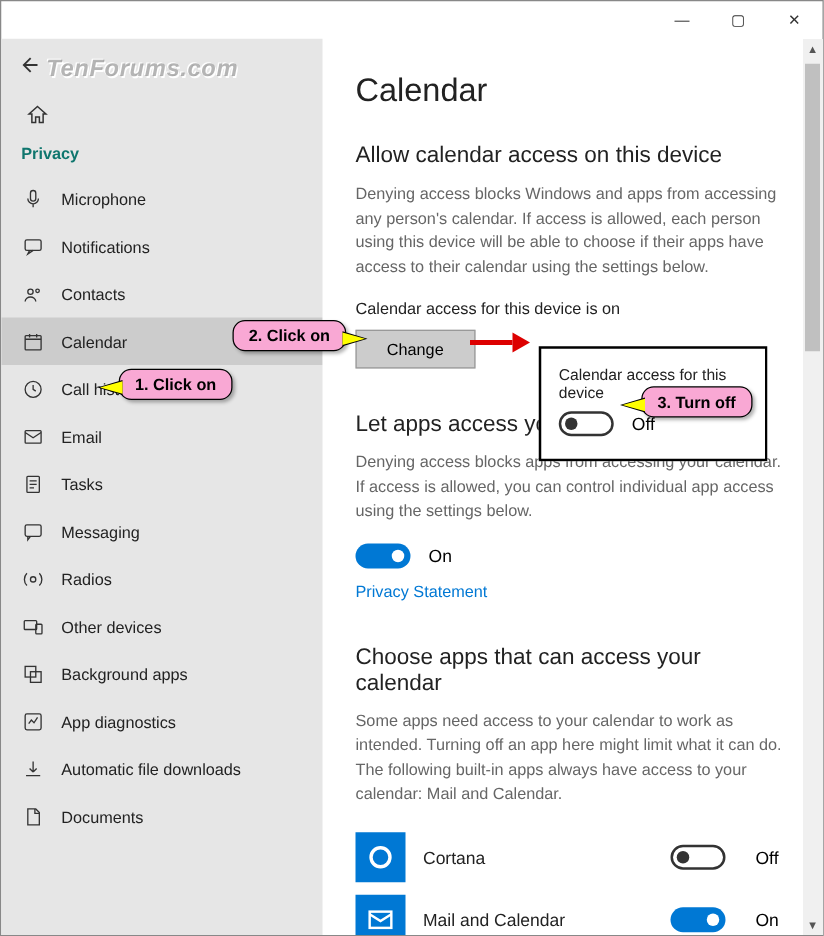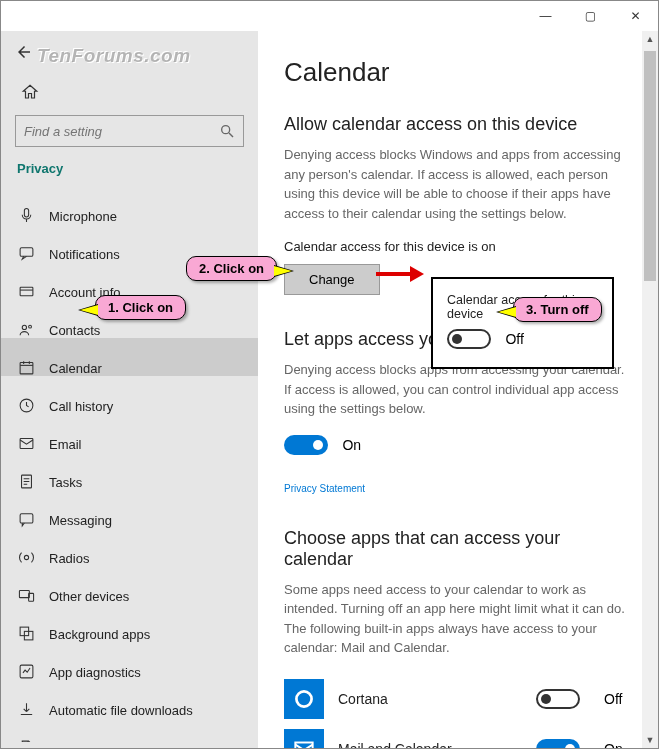--- a/index.html
+++ b/index.html
@@ -7,55 +7,55 @@
 .titlebar { height: 30px; display: flex; align-items: center; justify-content: flex-end; }
 .titlebar .tbtn { width: 45px; height: 30px; display: flex; align-items: center; justify-content: center; font-size: 12px; color: #333; }
 .content { display: flex; height: calc(100% - 30px); }
 .sidebar { width: 257px; background: #e6e6e6; display: flex; flex-direction: column; padding: 6px 0; }
 .back { width: 30px; height: 30px; margin-left: 8px; display: flex; align-items: center; justify-content: center; font-size: 18px; color: #333; }
 .home { width: 30px; height: 30px; margin: 10px 0 8px 14px; display: flex; align-items: center; justify-content: center; }
 .search { margin: 0 14px 14px 14px; height: 32px; border: 1px solid #999; display: flex; align-items: center; padding: 0 8px; background: #e6e6e6; }
 .search input { flex: 1; border: none; background: transparent; outline: none; font-size: 13px; color: #666; font-style: italic; }
 .cat { font-weight: 600; font-size: 13px; padding: 0 0 10px 16px; color: #0f766e; }
 .nav { flex: 1; overflow-y: hidden; }
-.nav-item { height: 38px; display: flex; align-items: flex-end; padding: 0 16px; gap: 14px; font-size: 13px; color: #222; cursor: pointer; }
+.nav-item { height: 38px; display: flex; align-items: center; padding: 0 16px; gap: 14px; font-size: 13px; color: #222; cursor: pointer; }
 .nav-item.sel { background: #ccc; }
 .nav-item .ic { width: 18px; display: flex; align-items: center; justify-content: center; color: #333; }
 .main { flex: 1; padding: 26px 0 0 0; position: relative; overflow: hidden; }
 .main-inner { padding: 0 26px 20px 26px; height: 100%; overflow-y: auto; }
 h1 { font-weight: 300; font-size: 26px; color: #222; margin-bottom: 26px; }
 h2 { font-weight: 400; font-size: 18px; color: #222; margin-bottom: 10px; }
 .desc { font-size: 13px; color: #666; line-height: 1.5; margin-bottom: 16px; max-width: 350px; }
 .subhead { font-size: 13px; color: #222; margin-bottom: 10px; }
 .chg { padding: 7px 24px; background: #ccc; border: 1px solid #999; font-size: 13px; cursor: pointer; }
 .section { margin-bottom: 34px; }
 .toggle { width: 44px; height: 20px; border-radius: 10px; position: relative; display: inline-block; vertical-align: middle; cursor: pointer; }
 .toggle.on { background: #0078d4; }
 .toggle.off { background: #fff; border: 2px solid #333; }
 .toggle .knob { position: absolute; width: 10px; height: 10px; border-radius: 50%; top: 50%; transform: translateY(-50%); }
 .toggle.on .knob { right: 5px; background: #fff; }
 .toggle.off .knob { left: 3px; background: #333; }
 .tlabel { font-size: 14px; margin-left: 10px; vertical-align: middle; }
-.link { color: #0078d4; font-size: 10px; display: block; margin-top: 28px; cursor: pointer; }
+.link { color: #0078d4; font-size: 13px; display: block; margin-top: 11px; cursor: pointer; }
 .app-row { display: flex; align-items: center; height: 50px; gap: 14px; }
 .app-ic { width: 40px; height: 40px; background: #0078d4; display: flex; align-items: center; justify-content: center; color: #fff; }
 .app-name { flex: 1; font-size: 14px; color: #222; }
 .scroll { position: absolute; right: 0; top: 0; bottom: 0; width: 16px; background: #f0f0f0; }
 .scroll-thumb { position: absolute; left: 2px; right: 2px; top: 20px; height: 230px; background: #c0c0c0; }
 .scroll-btn { position: absolute; left: 0; right: 0; height: 16px; display: flex; align-items: center; justify-content: center; font-size: 9px; color: #555; }
 
 .callout { position: absolute; background: #f9a8d4; border: 1.5px solid #000; border-radius: 10px; padding: 4px 12px; font-weight: 700; font-size: 13px; box-shadow: 2px 2px 3px rgba(0,0,0,.3); z-index: 20; white-space: nowrap; }
 .callout .tail { position: absolute; width: 0; height: 0; }
 #c1 { top: 294px; left: 94px; }
 #c1 .tail { left: -18px; top: 8px; border-top: 6px solid transparent; border-bottom: 6px solid transparent; border-right: 20px solid #000; }
 #c1 .tail::after { content: ""; position: absolute; left: 2px; top: -5px; border-top: 5px solid transparent; border-bottom: 5px solid transparent; border-right: 18px solid #ffff00; }
 #c2 { top: 255px; left: 185px; }
 #c2 .tail { right: -18px; top: 8px; border-top: 6px solid transparent; border-bottom: 6px solid transparent; border-left: 20px solid #000; }
 #c2 .tail::after { content: ""; position: absolute; right: 2px; top: -5px; border-top: 5px solid transparent; border-bottom: 5px solid transparent; border-left: 18px solid #ffff00; }
-#c3 { top: 296px; left: 512px; }
+#c3 { top: 308px; left: 512px; }
 #c3 .tail { left: -18px; top: 8px; border-top: 6px solid transparent; border-bottom: 6px solid transparent; border-right: 20px solid #000; }
 #c3 .tail::after { content: ""; position: absolute; left: 2px; top: -5px; border-top: 5px solid transparent; border-bottom: 5px solid transparent; border-right: 18px solid #ffff00; }
 .arrow { position: absolute; top: 262px; left: 373px; z-index: 19; }
 .popup { position: absolute; top: 276px; left: 430px; width: 183px; background: #fff; border: 2px solid #000; padding: 14px 14px 18px 14px; z-index: 18; }
 .popup-title { font-size: 12.5px; color: #222; margin-bottom: 8px; }
 .watermark { position: absolute; top: 44px; left: 36px; font-size: 19px; font-style: italic; font-weight: 700; color: rgba(120,120,120,.55); text-shadow: 1px 1px 0 #fff, -1px -1px 0 #fff; z-index: 25; letter-spacing: .5px; }
 svg { display: block; }
 </style>
 </head>
 <body>
@@ -73,54 +73,38 @@
     <div class="back">
       <svg width="18" height="18" viewBox="0 0 24 24">
           <path d="M20 11H7.8l5.6-5.6L12 4l-8 8 8 8 1.4-1.4L7.8 13H20z" fill="#333"></path>
         </svg>
     </div>
     <div class="home">
       <svg width="18" height="18" viewBox="0 0 24 24">
           <path d="M12 3l9 8h-3v9h-4v-6h-4v6H6v-9H3z" fill="none" stroke="#333" stroke-width="1.6"></path>
         </svg>
     </div>
-    <div class="search">
-      <input placeholder="Find a setting" style="">
-      <svg width="16" height="16" viewBox="0 0 24 24">
-          <circle cx="10" cy="10" r="6" fill="none" stroke="#666" stroke-width="2"></circle>
-          <line x1="15" y1="15" x2="21" y2="21" stroke="#666" stroke-width="2"></line>
-        </svg>
-    </div>
     <div class="cat">Privacy</div>
     <div class="nav" id="nav">
         <div class="nav-item">
           <span class="ic">
             <svg width="17" height="17" viewBox="0 0 24 24">
               <path d="M12 2a3 3 0 0 1 3 3v6a3 3 0 0 1-6 0V5a3 3 0 0 1 3-3zM6 11a6 6 0 0 0 12 0M12 17v4" fill="none" stroke="#333" stroke-width="1.5"></path>
             </svg>
           </span>
           <span>Microphone</span>
         </div>
         <div class="nav-item">
           <span class="ic">
             <svg width="17" height="17" viewBox="0 0 24 24">
               <rect x="3" y="4" width="18" height="12" rx="2" fill="none" stroke="#333" stroke-width="1.5"></rect>
               <path d="M8 16l-2 4 6-4" fill="none" stroke="#333" stroke-width="1.5"></path>
             </svg>
           </span>
           <span>Notifications</span>
-        </div>
-        <div class="nav-item">
-          <span class="ic">
-            <svg width="17" height="17" viewBox="0 0 24 24">
-              <rect x="3" y="6" width="18" height="12" rx="1" fill="none" stroke="#333" stroke-width="1.5"></rect>
-              <line x1="3" y1="10" x2="21" y2="10" stroke="#333" stroke-width="1.5"></line>
-            </svg>
-          </span>
-          <span>Account info</span>
         </div>
         <div class="nav-item">
           <span class="ic">
             <svg width="17" height="17" viewBox="0 0 24 24">
               <circle cx="9" cy="9" r="3" fill="none" stroke="#333" stroke-width="1.5"></circle>
               <path d="M3 20c0-3 3-5 6-5s6 2 6 5" fill="none" stroke="#333" stroke-width="1.5"></path>
               <circle cx="17" cy="8" r="2" fill="none" stroke="#333" stroke-width="1.5"></circle>
             </svg>
           </span>
           <span>Contacts</span>

